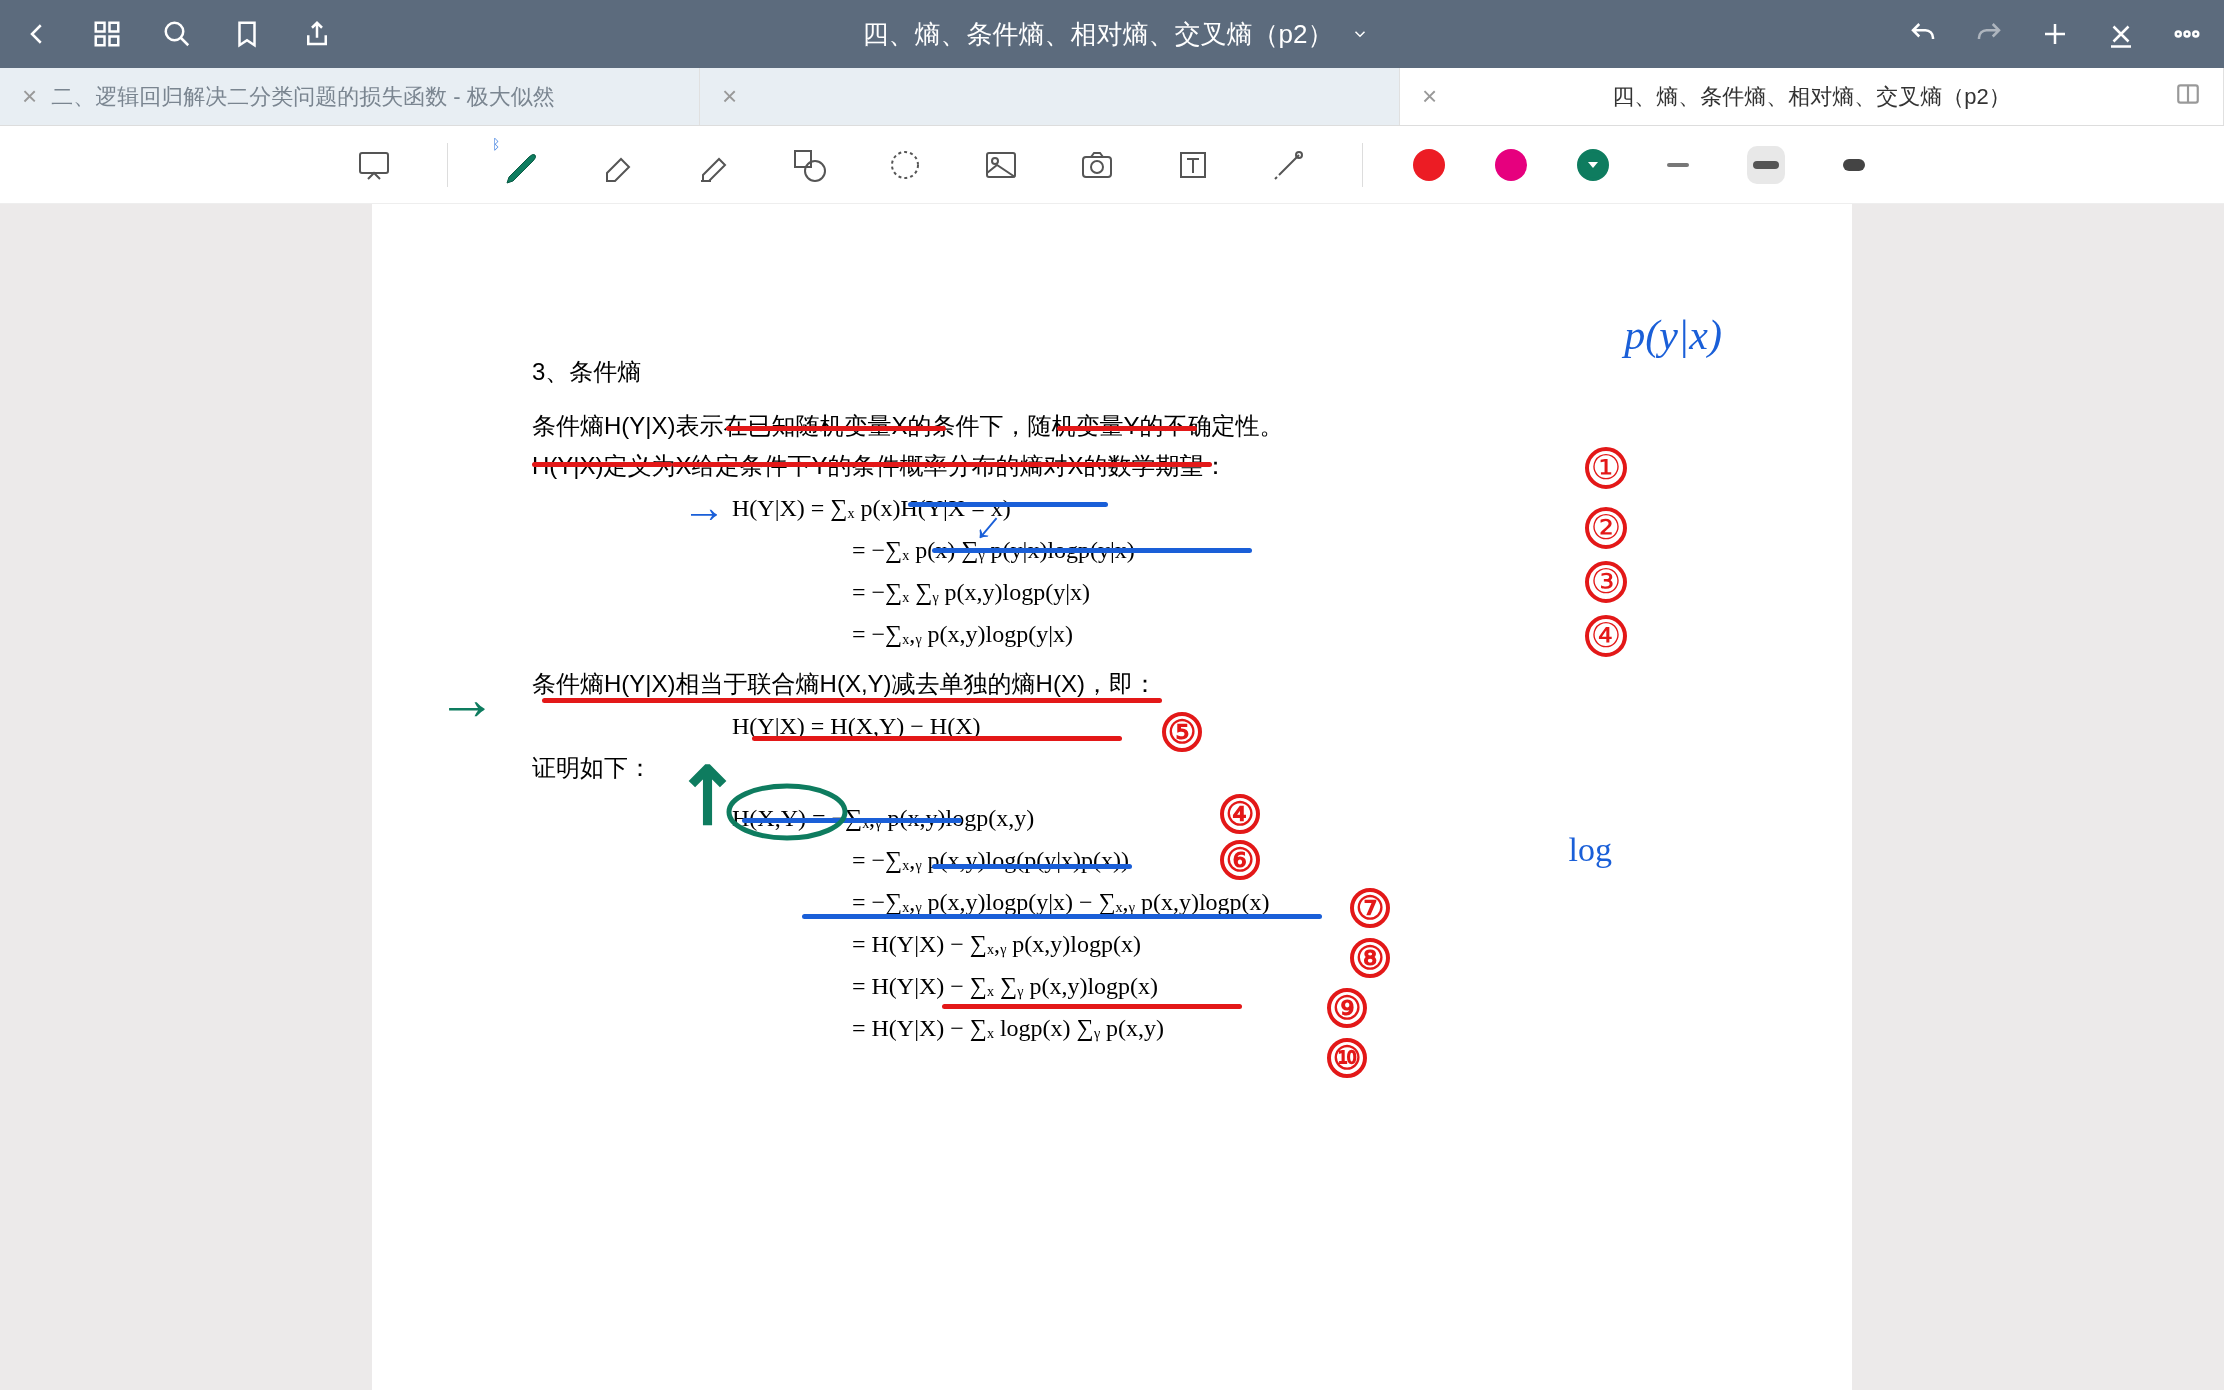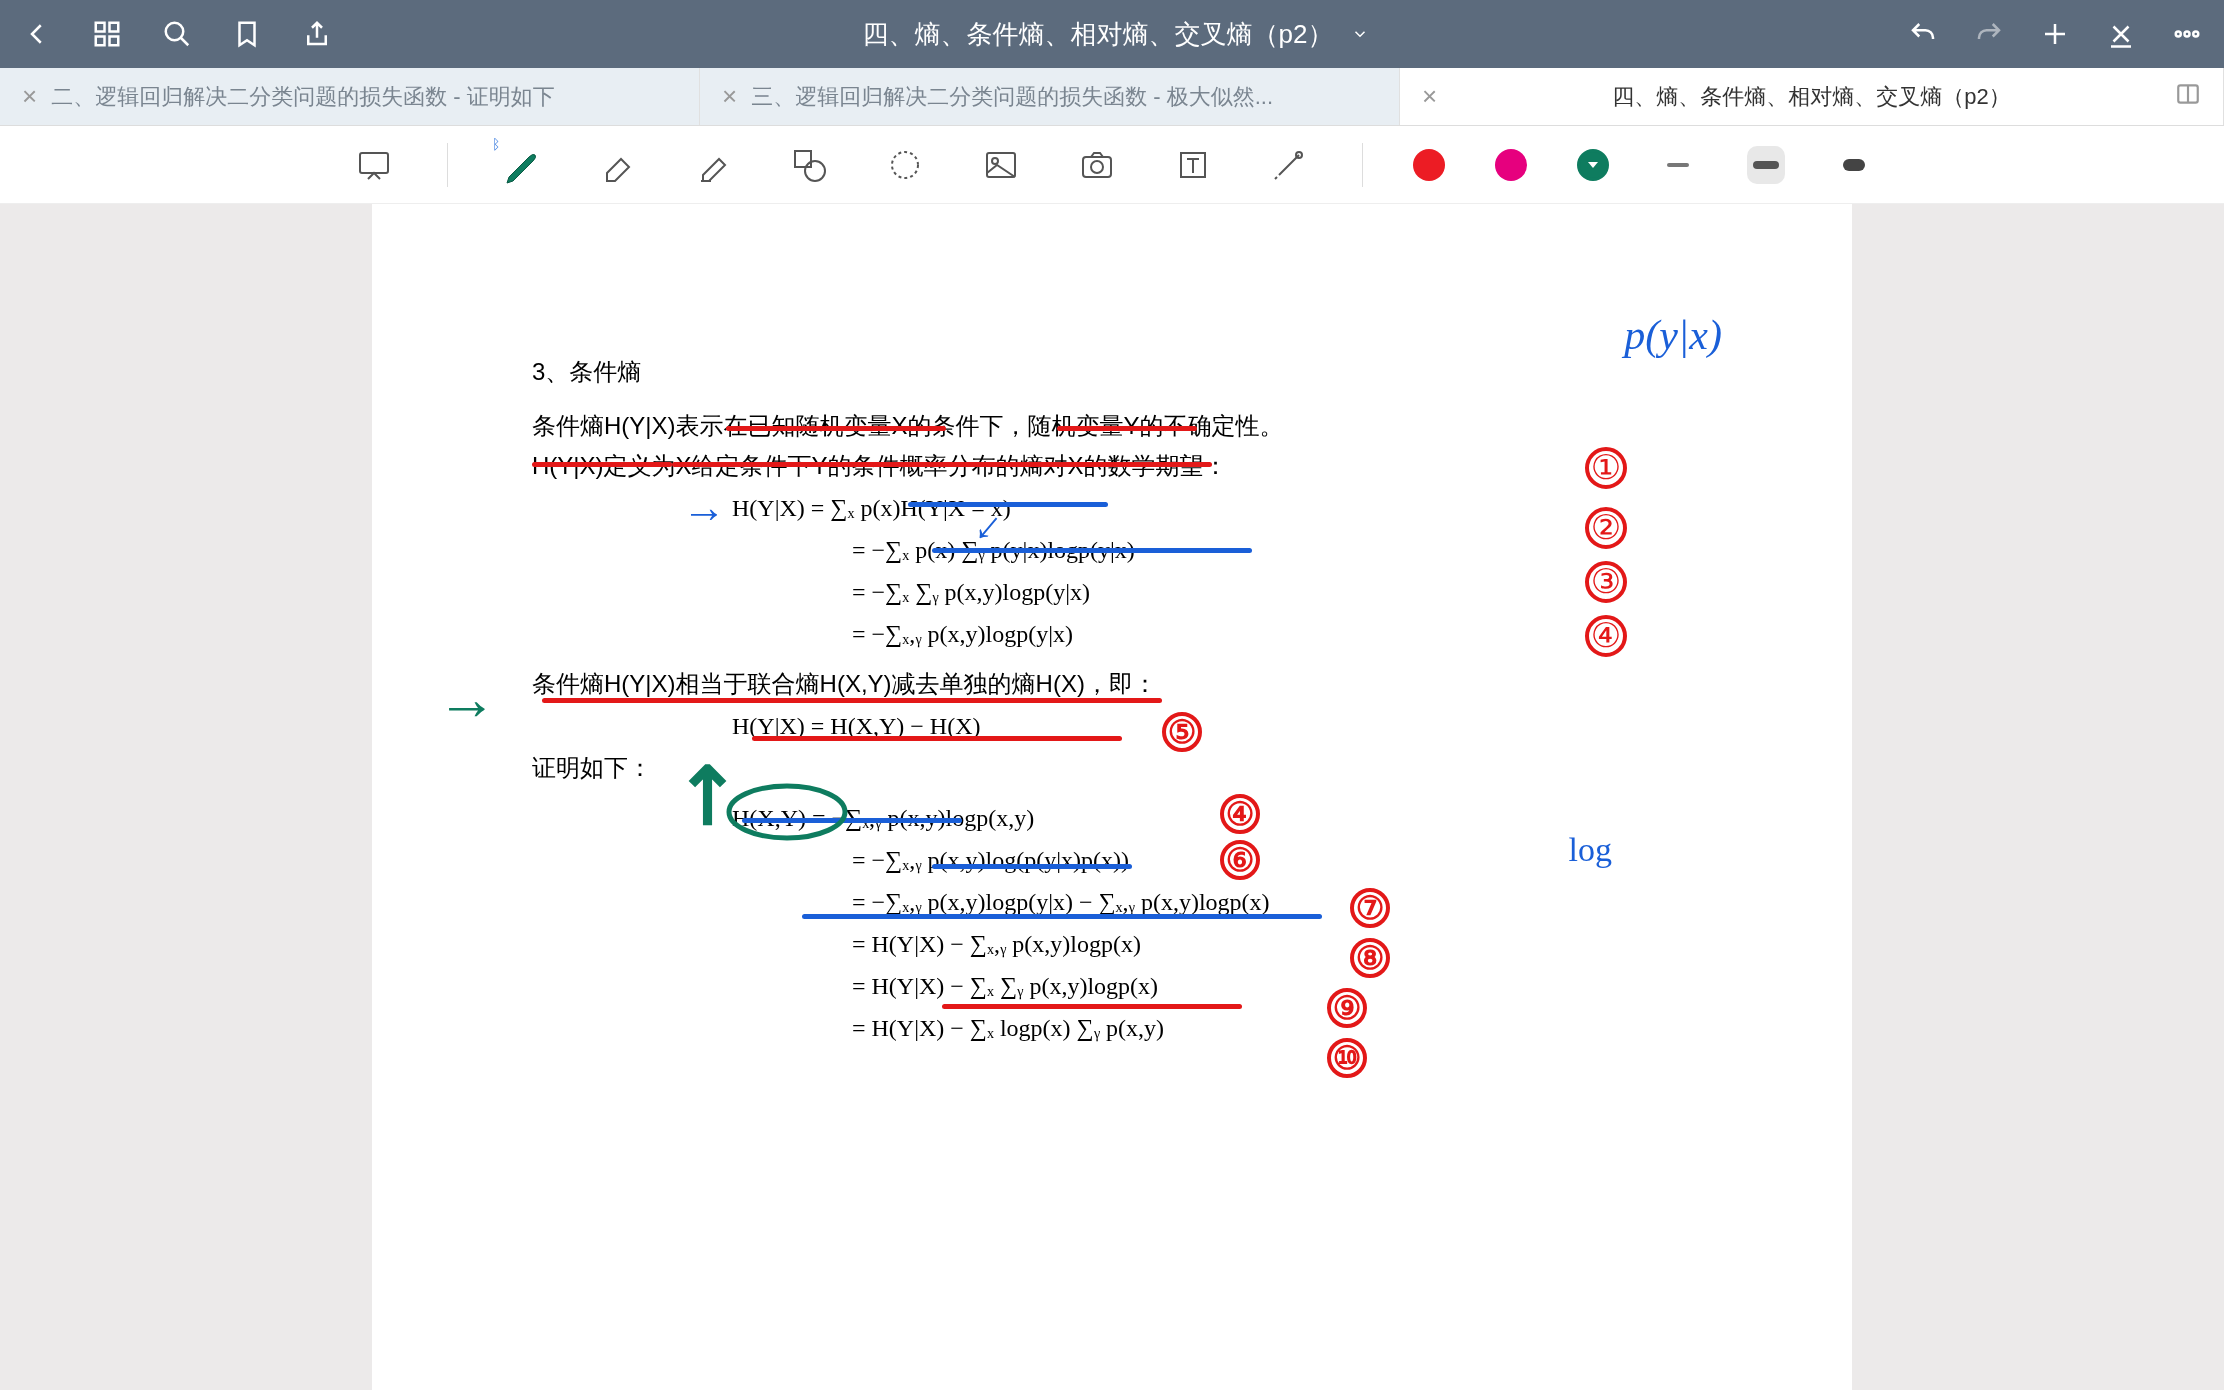--- a/index.html
+++ b/index.html
@@ -198,25 +198,24 @@
           <circle cx="12" cy="12" r="2"></circle>
           <circle cx="19" cy="12" r="2"></circle>
         </svg>
       </div>
   </div>
 </div>
 
 <div class="tabs">
   <div class="tab inactive">
     <span class="tab-close">×</span>
-    <span class="tab-text">二、逻辑回归解决二分类问题的损失函数 - 证明如下</span>
+    <span class="tab-text">二、逻辑回归解决二分类问题的损失函数 - 极大似然</span>
   </div>
   <div class="tab inactive">
     <span class="tab-close">×</span>
-    <span class="tab-text">三、逻辑回归解决二分类问题的损失函数 - 极大似然...</span>
   </div>
   <div class="tab active">
     <span class="tab-close">×</span>
     <span class="tab-text">四、熵、条件熵、相对熵、交叉熵（p2）</span>
     <span class="split-icon"><svg width="26" height="26" viewBox="0 0 24 24" stroke="#999" fill="none" stroke-width="2">
           <rect x="3" y="4" width="18" height="16" rx="2"></rect>
           <path d="M12 4 v16"></path>
         </svg></span>
   </div>
 </div>

